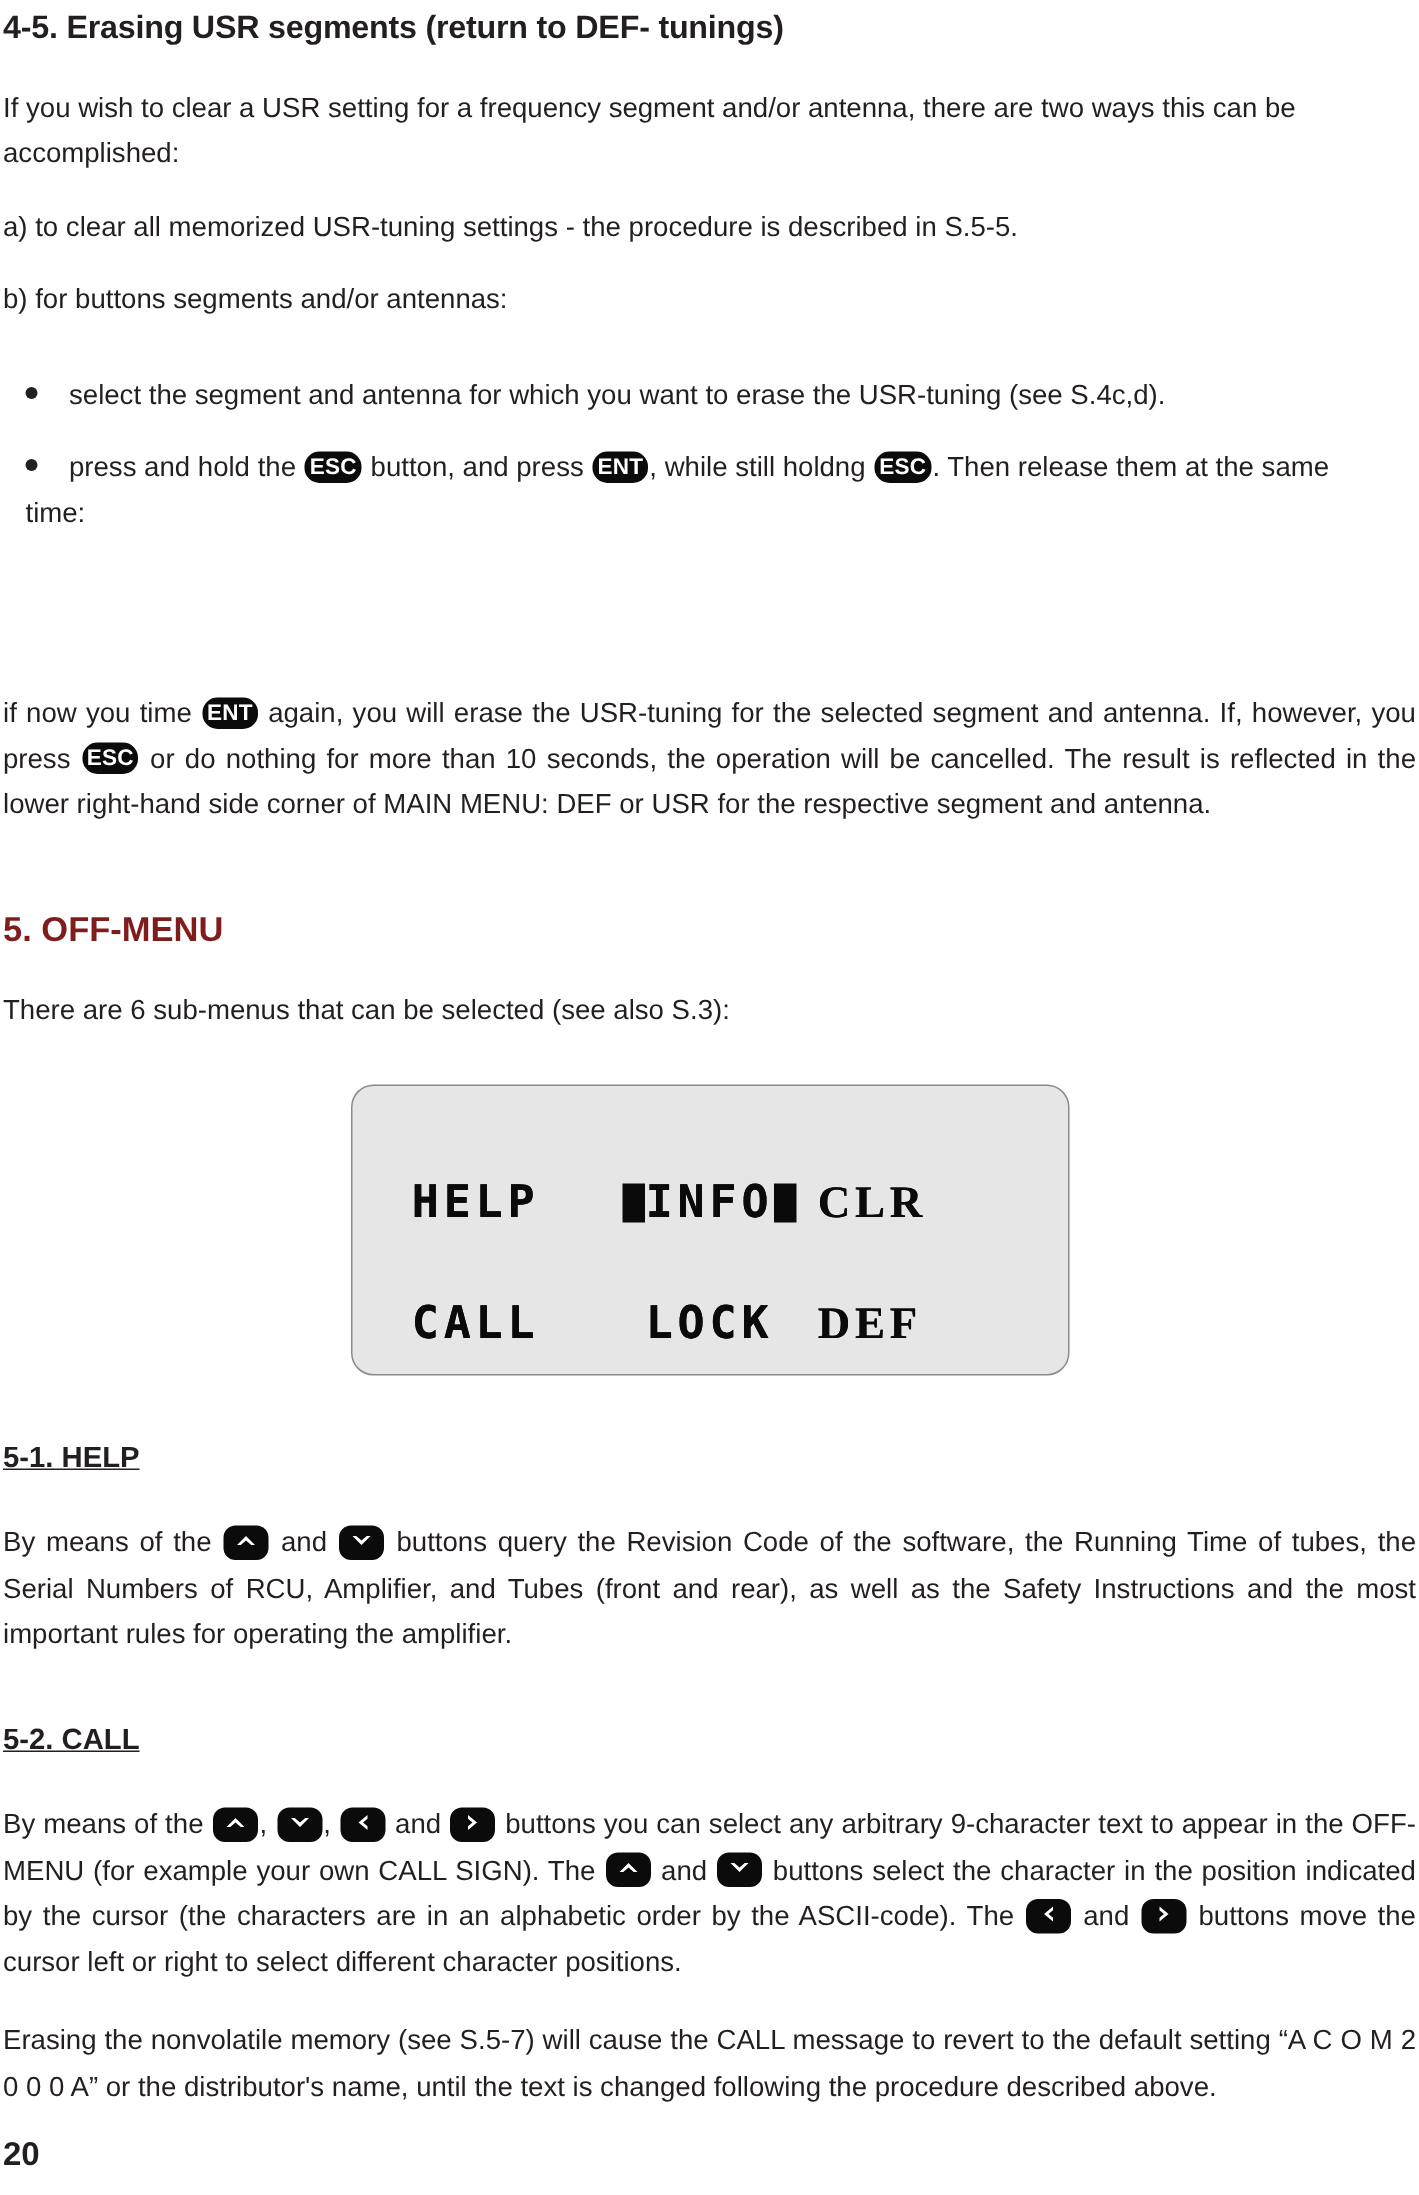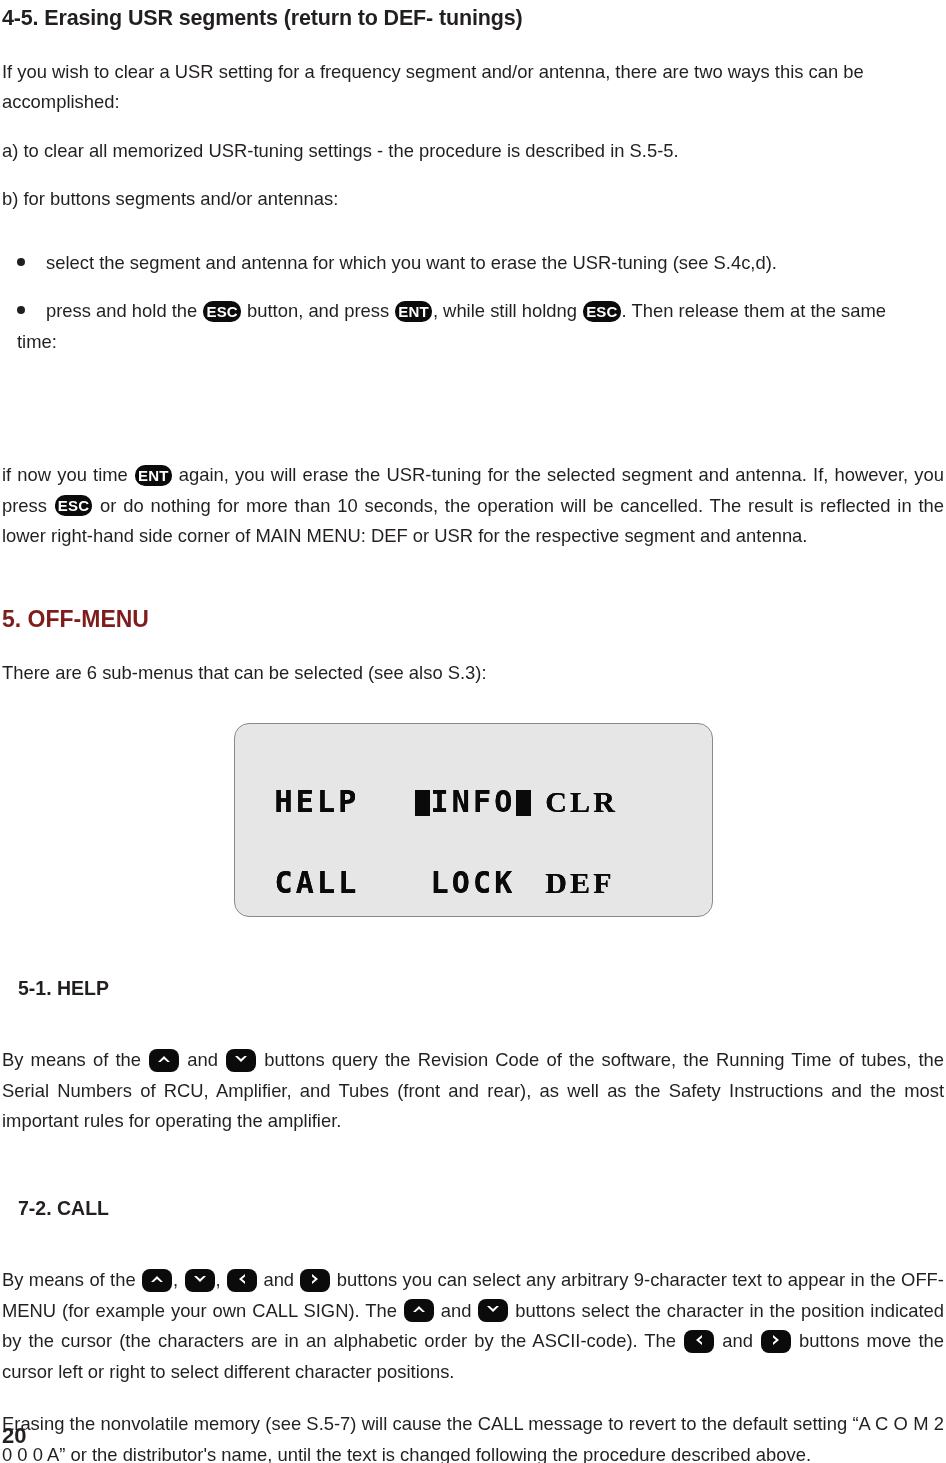--- a/index.html
+++ b/index.html
@@ -30,23 +30,24 @@
     font-weight: bold;
     letter-spacing: -0.15px;
     margin: 0;
     padding: 6px 0 0 0;
     line-height: 1.15;
     color: #231f20;
   }
   h2.sub-title {
     font-size: 19.5px;
     font-weight: bold;
-    margin: 16px;
+    margin: 0;
     line-height: 1.15;
     color: #231f20;
+    text-decoration: underline;
   }
   h2.big-title {
     font-size: 23px;
     font-weight: bold;
     margin: 0;
     line-height: 1.15;
     color: #7f1d1d;
   }
 
   
@@ -269,21 +270,21 @@
         </svg></span>
     <span>and</span>
     <span class="key key-arrow"><svg width="16" height="12" viewBox="0 0 16 12" aria-hidden="true">
           <path d="M2 3 L8 9 L14 3 L11.5 3 L8 6 L4.5 3 Z" fill="#ffffff"></path>
         </svg></span>
     <span>buttons query the Revision Code of the software, the Running Time of tubes, the Serial Numbers of RCU, Amplifier, and Tubes (front and rear), as well as the Safety Instructions and the most important rules for operating the amplifier.</span>
   </p>
 
   <div class="sp-44"></div>
 
-  <h2 class="sub-title">7-2. CALL</h2>
+  <h2 class="sub-title">5-2. CALL</h2>
 
   <div class="sp-30"></div>
 
   <p class="para justify"><span>By means of the</span>
     <span class="key key-arrow"><svg width="16" height="12" viewBox="0 0 16 12" aria-hidden="true">
           <path d="M2 9 L8 3 L14 9 L11.5 9 L8 6 L4.5 9 Z" fill="#ffffff"></path>
         </svg></span><span>,</span>
     <span class="key key-arrow"><svg width="16" height="12" viewBox="0 0 16 12" aria-hidden="true">
           <path d="M2 3 L8 9 L14 3 L11.5 3 L8 6 L4.5 3 Z" fill="#ffffff"></path>
         </svg></span><span>,</span>

